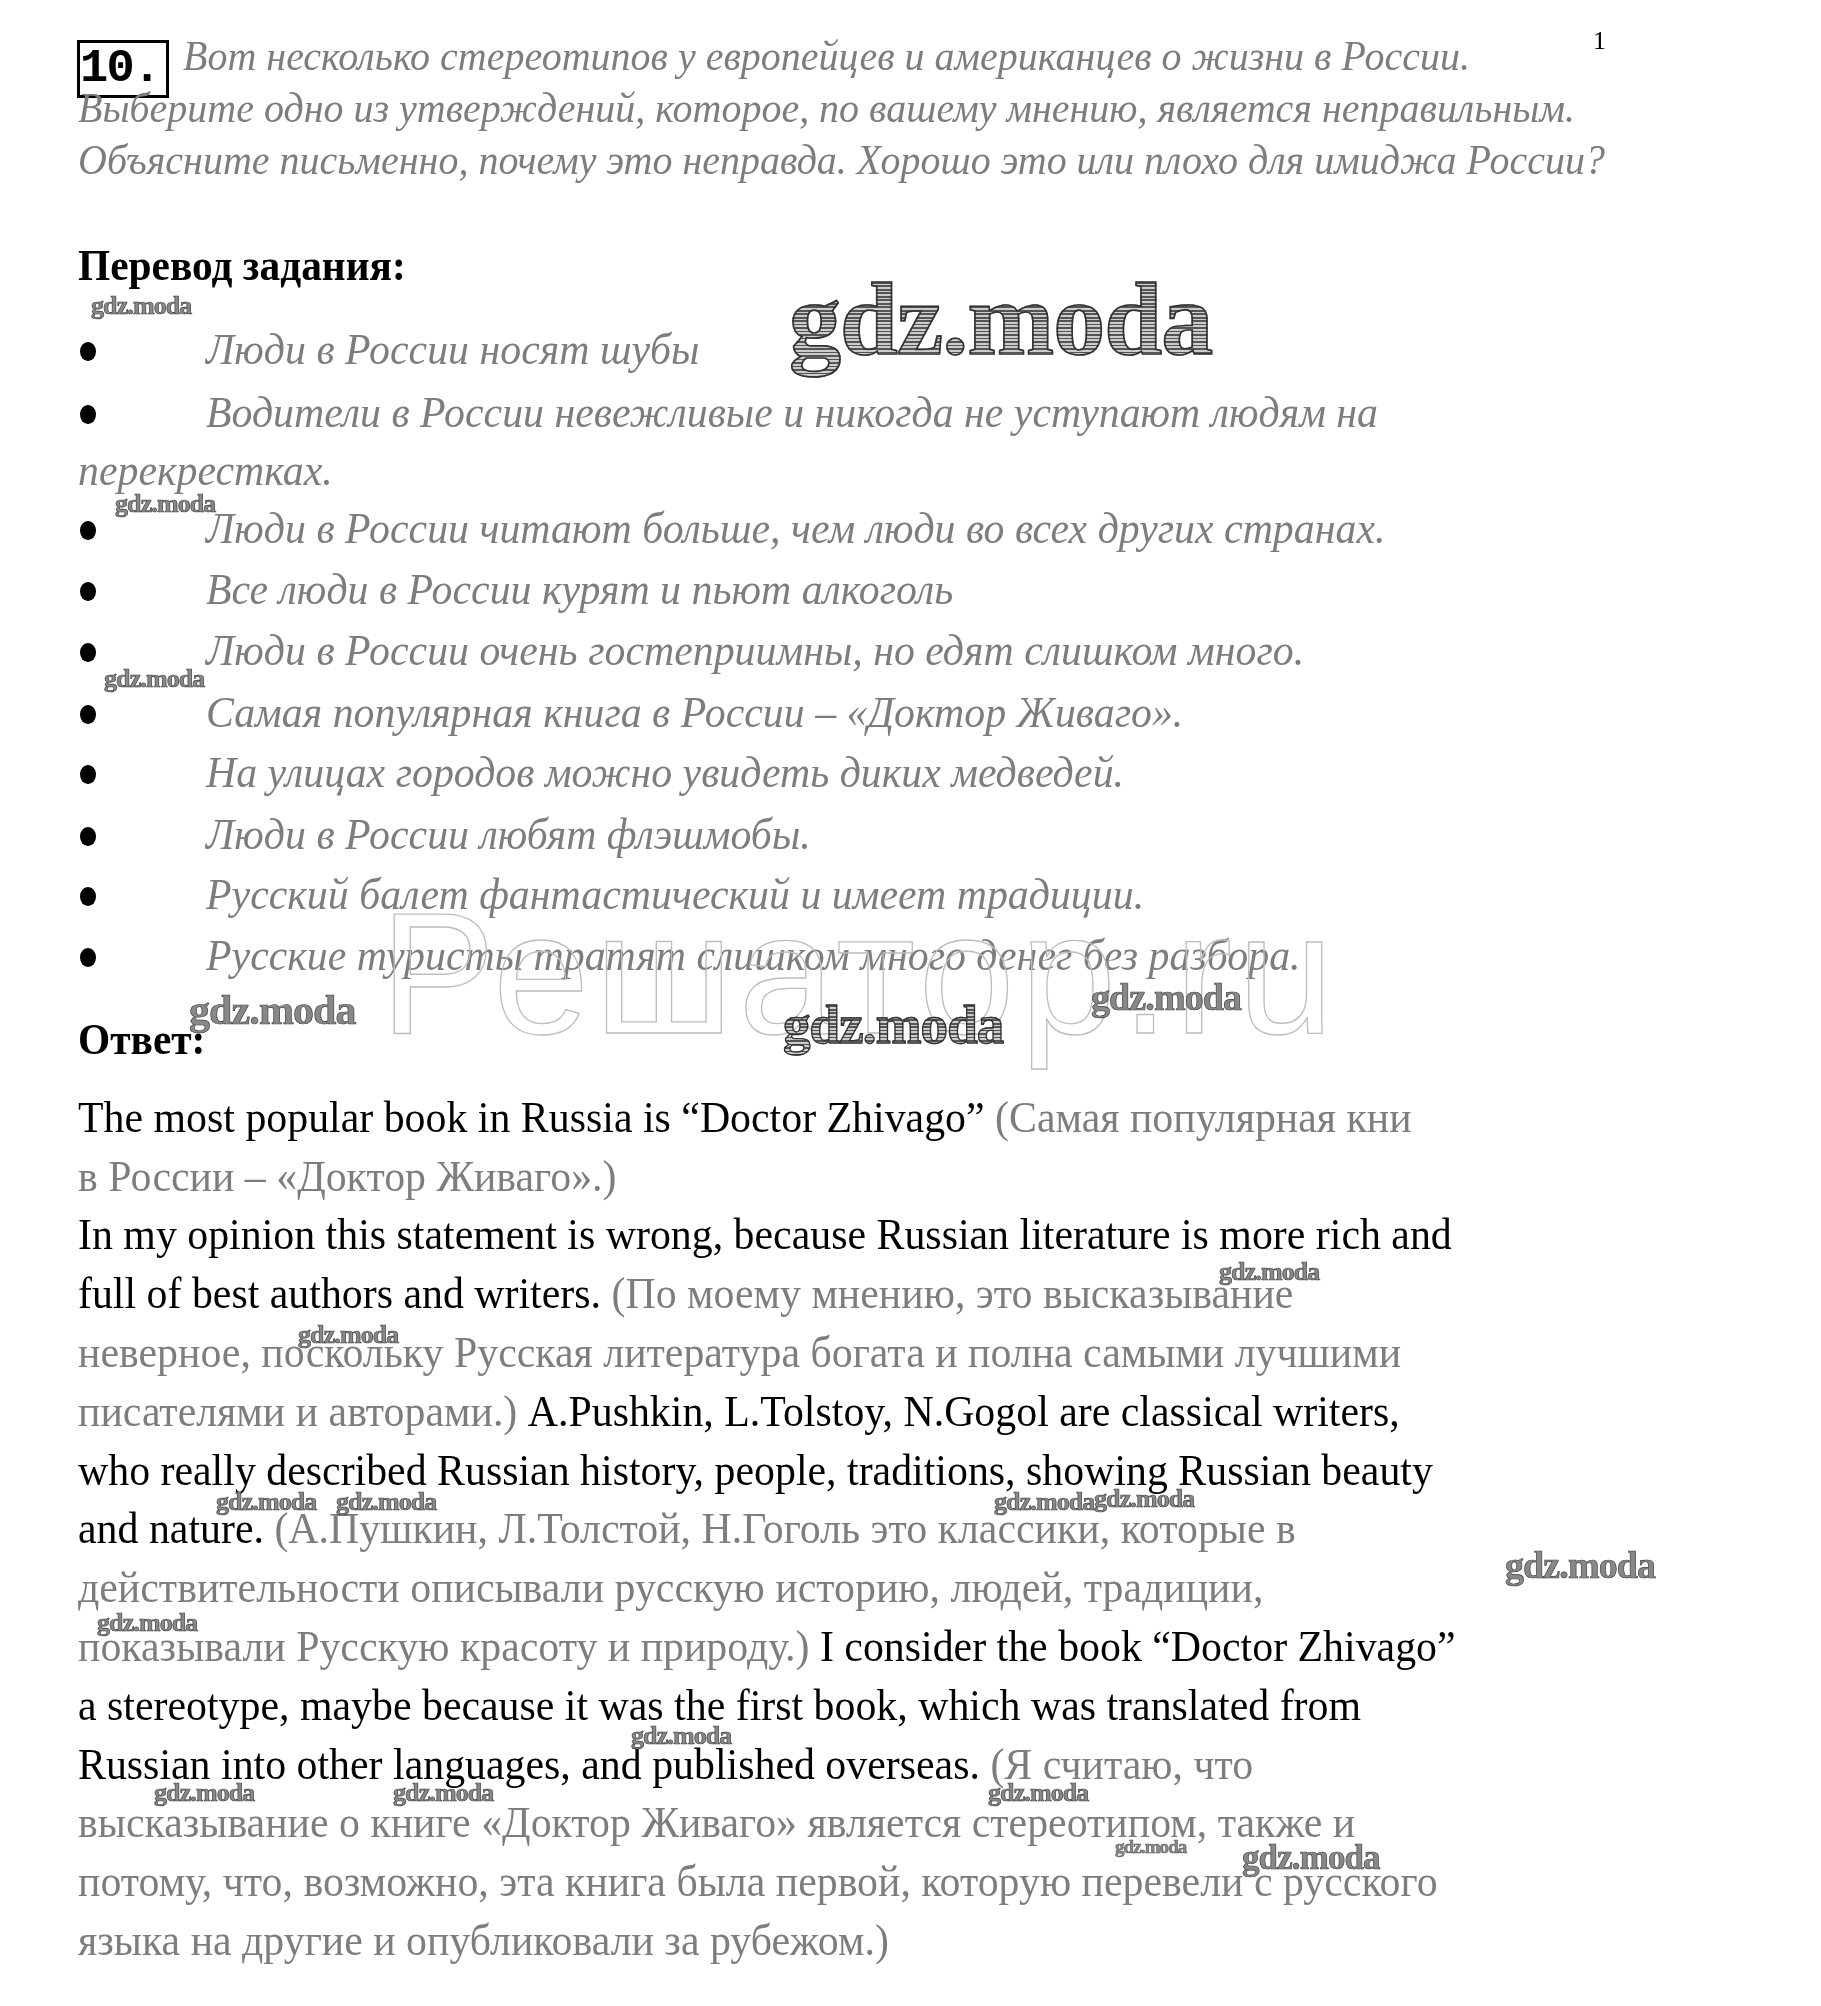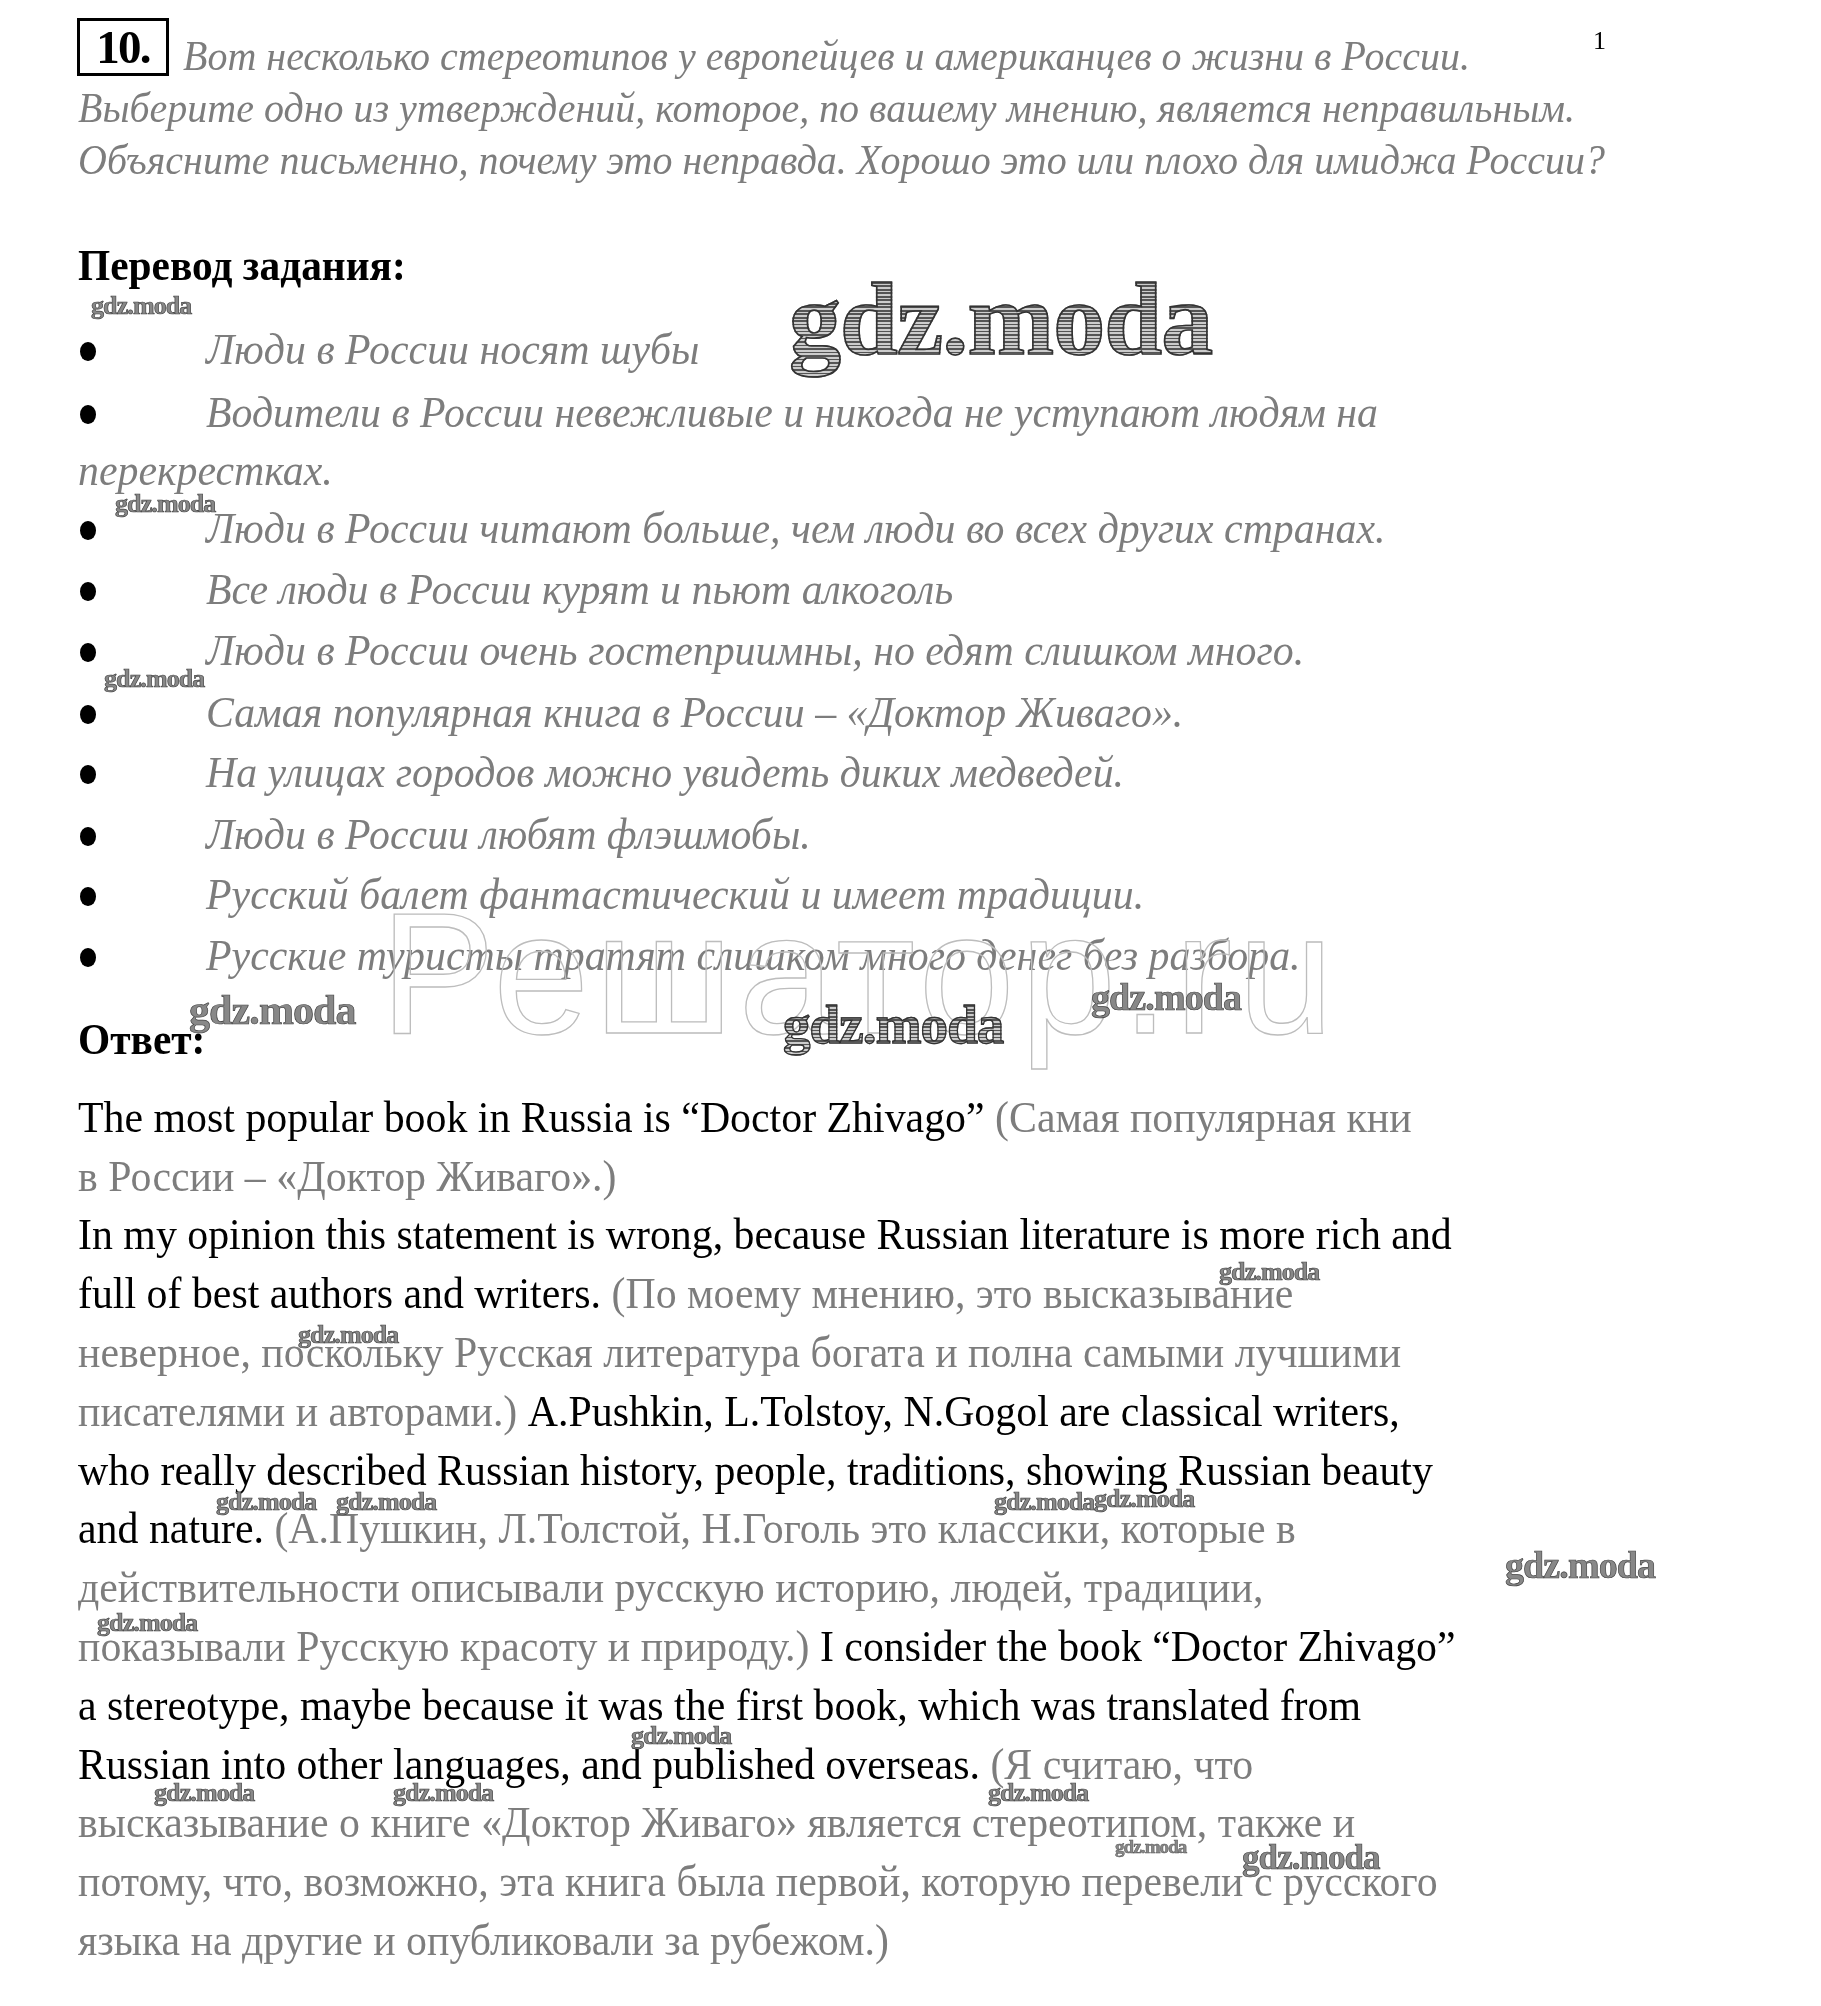--- a/index.html
+++ b/index.html
@@ -1,18 +1,18 @@
 <!DOCTYPE html>
 <html style="font-size:14px"><head>
 <meta charset="utf-8">
 <style>
   html,body{margin:0;padding:0;background:#fff;}
   body{width:1821px;height:2007px;position:relative;overflow:hidden;font-family:"Liberation Serif","DejaVu Serif",serif;}
   .abs{position:absolute;white-space:nowrap;}
-  .task-box{left:77px;top:18px;width:86px;height:52px;border:3.5px solid #000;font-weight:bold;font-size:47px;line-height:52px;text-align:center;color:#000;letter-spacing:-1.7px;}
+  .task-box{left:77px;top:40px;width:86px;height:52px;border:3.5px solid #000;font-weight:bold;font-size:47px;line-height:52px;text-align:left;color:#000;letter-spacing:-1.7px;font-family:Liberation Mono, monospace;}
   .intro{font-style:italic;font-size:43px;color:#7d7d7d;transform-origin:0 0;transform:scaleX(0.93);}
   .footnote-mark{font-size:26px;color:#000;}
   .heading{font-weight:bold;font-size:45px;color:#000;transform-origin:0 0;transform:scaleX(0.92);}
   .bullet-dot{width:15.6px;height:19px;border-radius:50%;background:#000;}
   .bullet-text{font-style:italic;font-size:45px;color:#7d7d7d;transform-origin:0 0;transform:scaleX(0.93);}
   .ans{font-size:45px;line-height:59px;transform-origin:0 0;transform:scaleX(0.93);}
   .en{color:#000;}
   .ru{color:#7d7d7d;}
   .wm{font-weight:bold;color:#a9a9a9;-webkit-text-stroke:0.9px #444;letter-spacing:-0.9px;}
   .wm-big{font-size:104px;color:#9a9a9a;-webkit-text-stroke:1.7px #333;background:repeating-linear-gradient(0deg,#555 0 1.7px,#ccc 1.7px 3.5px);-webkit-background-clip:text;background-clip:text;-webkit-text-fill-color:transparent;}

